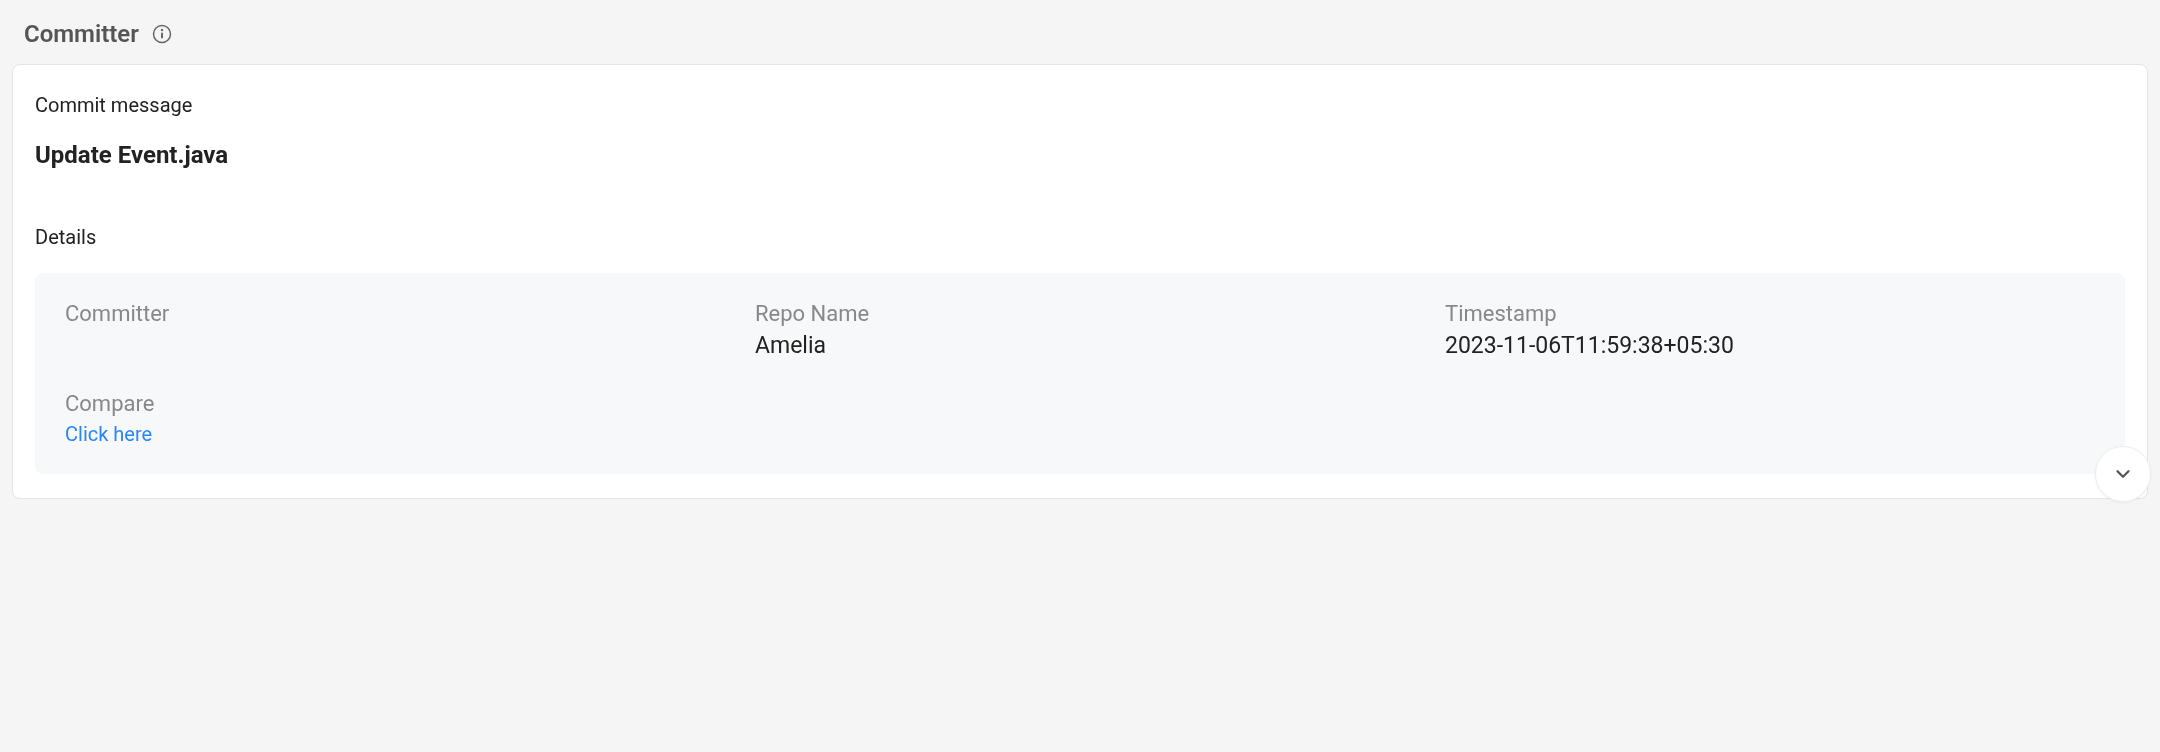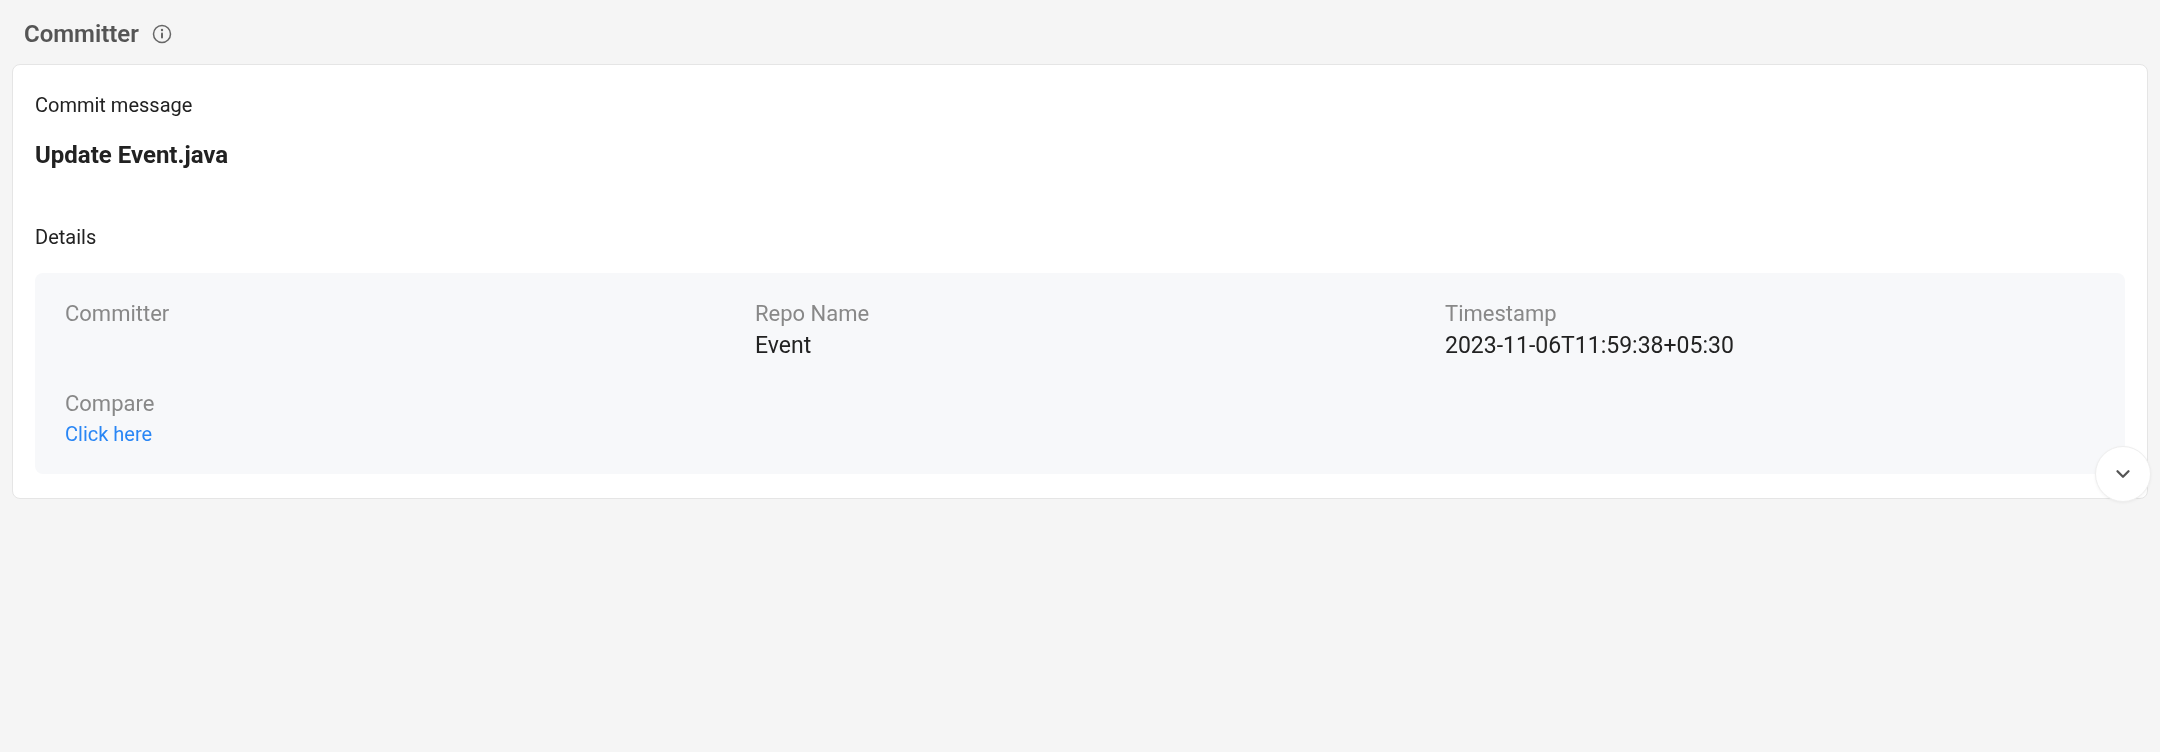--- a/index.html
+++ b/index.html
@@ -120,21 +120,21 @@
   <div class="commit-message">Update Event.java</div>
 
   <div class="section-heading">Details</div>
 
   <div class="details-box">
     <div class="detail-item">
       <span class="detail-label">Committer</span>
     </div>
     <div class="detail-item">
       <span class="detail-label">Repo Name</span>
-      <span class="detail-value">Event</span>
+      <span class="detail-value">Amelia</span>
     </div>
     <div class="detail-item">
       <span class="detail-label">Timestamp</span>
       <span class="detail-value">2023-11-06T11:59:38+05:30</span>
     </div>
     <div class="detail-item">
       <span class="detail-label">Compare</span>
       <a class="detail-link">Click here</a>
     </div>
   </div>

